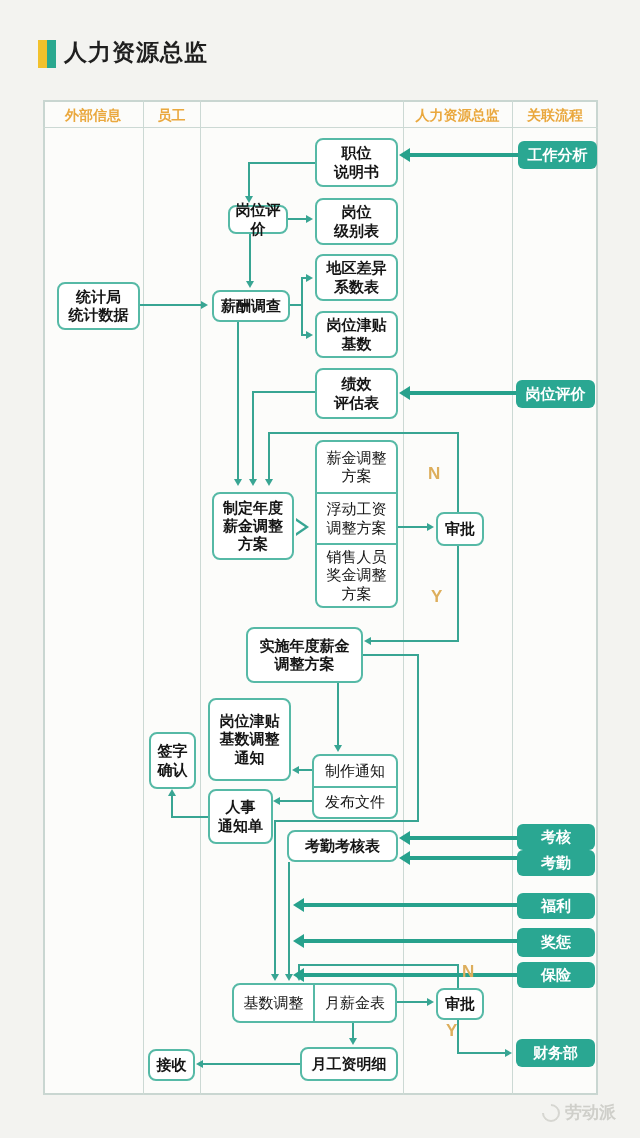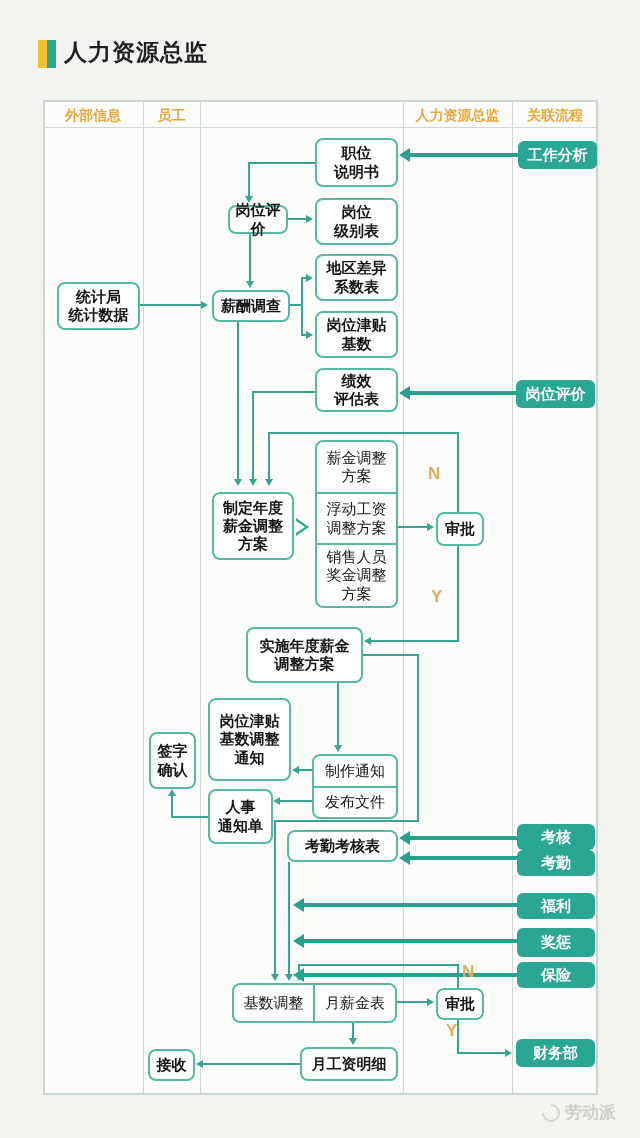--- a/index.html
+++ b/index.html
@@ -181,21 +181,21 @@
   <div class="node" style="left:228px;top:205px;width:60px;height:29px">岗位评价</div>
   <div class="node" style="left:315px;top:254px;width:83px;height:47px">地区差异
 系数表</div>
   <div class="node" style="left:315px;top:198px;width:83px;height:47px">岗位
 级别表</div>
   <div class="node" style="left:315px;top:311px;width:83px;height:47px">岗位津贴
 基数</div>
   <div class="node" style="left:57px;top:282px;width:83px;height:48px">统计局
 统计数据</div>
   <div class="node" style="left:212px;top:290px;width:78px;height:32px">薪酬调查</div>
-  <div class="node" style="left:315px;top:368px;width:83px;height:44px">绩效
+  <div class="node" style="left:315px;top:368px;width:83px;height:51px">绩效
 评估表</div>
   <div class="node" style="left:212px;top:492px;width:82px;height:68px">制定年度
 薪金调整
 方案</div>
   <div class="group" style="left:315px;top:440px;width:83px;height:168px">
     <div class="cell" style="height:50px">薪金调整
 方案</div>
     <div class="cell" style="height:49px">浮动工资
 调整方案</div>
     <div class="cell" style="flex:1">销售人员

